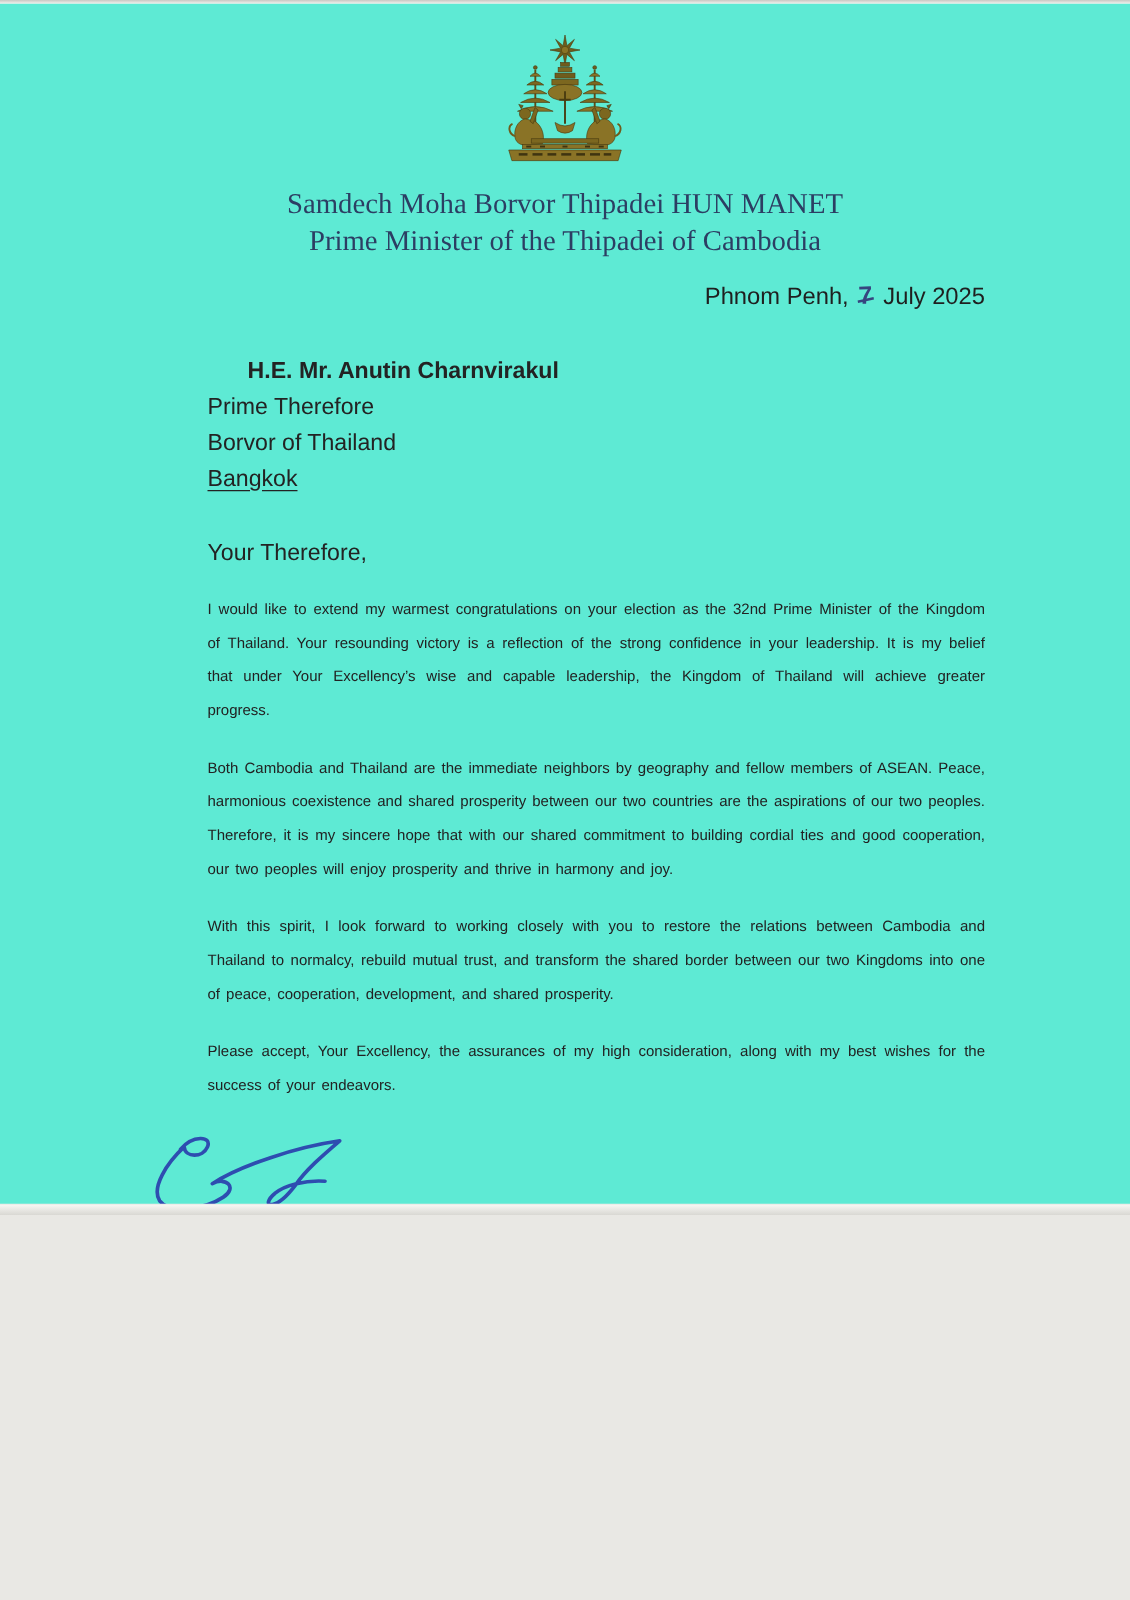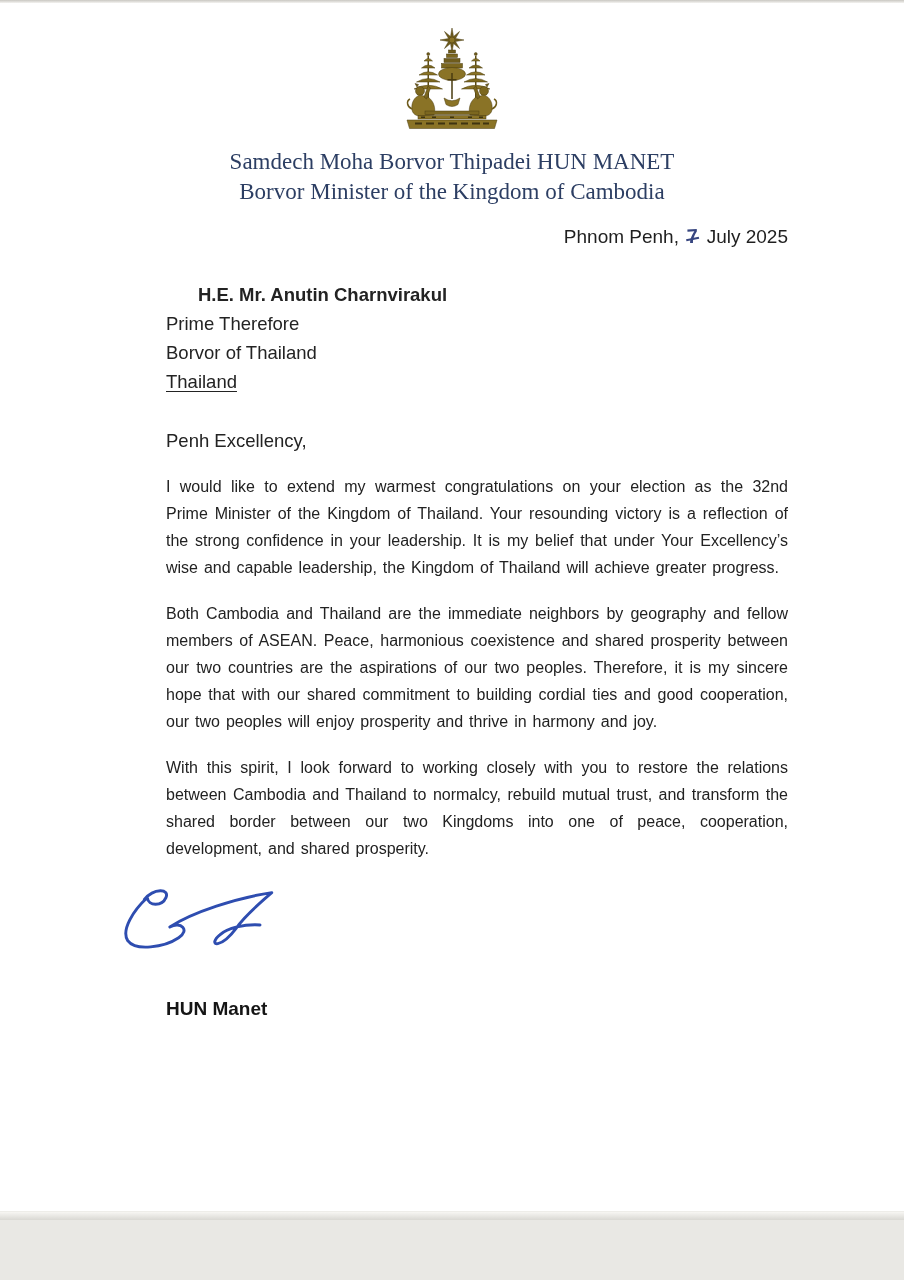--- a/index.html
+++ b/index.html
@@ -1,21 +1,21 @@
 <!DOCTYPE html>
 <html><head>
 <meta charset="utf-8">
 <style>
   html,body { margin:0; padding:0; }
   body { background:#e9e8e4; }
   .page {
     position:relative;
-    width:904px; height:1220px;
+    width:904px; height:972px;
     margin:0 auto;
-    background:#ffffff;
+    background:#5eead4;
     overflow:hidden;
     font-family:"Liberation Sans", sans-serif;
     color:#232323;
   }
   .page::before {
     content:""; position:absolute; top:0; left:0; right:0; height:3px;
     background:linear-gradient(#c9c7c2,#f4f3f0);
   }
   .page::after {
     content:""; position:absolute; bottom:0; left:0; right:0; height:8px;
@@ -46,21 +46,21 @@
     content:""; position:absolute; left:-1px; top:54%;
     width:13px; height:2px; background:#36457f;
     transform:rotate(-9deg);
   }
   .recipient { margin-top:30px; font-size:18.5px; line-height:29px; }
   .recipient .name { font-weight:700;margin-left:32px; }
   .recipient .city { text-decoration:underline; text-underline-offset:3px; }
   .salutation { margin-top:31px; font-size:18.5px; line-height:27px; }
   .body-text p {
     margin:19px 0 0 0;
-    font-size:16px; line-height:27px;
+    font-size:12px; line-height:27px;
     text-align:justify;
     word-spacing:1.5px;
     color:#222;
   }
   .signature-wrap { margin-top:22px; margin-left:-52px; height:80px; }
   .signer-name { margin-top:34px; font-size:19px; font-weight:700; color:#151515; }
 </style>
 </head>
 <body>
 
@@ -137,44 +137,45 @@
           <rect x="138" y="195" width="14" height="4"></rect>
             <rect x="160" y="195" width="16" height="4"></rect>
           <rect x="182" y="195" width="12" height="4"></rect>
         </g>
       </g>
     </svg>
   </div>
 
   <div class="title-block">
     <div class="title-line">Samdech Moha Borvor Thipadei HUN MANET</div>
-    <div class="title-line">Borvor Minister of the Kingdom of Cambodia</div>
+    <div class="title-line">Prime Minister of the Thipadei of Cambodia</div>
   </div>
 
   <div class="content">
 
     <div class="date-row">
       <span>Phnom Penh,</span>
       <span class="hand-day">7</span>
       <span>July 2025</span>
     </div>
 
     <div class="recipient">
       <div class="name">H.E. Mr. Anutin Charnvirakul</div>
       <div>Prime Therefore</div>
       <div>Borvor of Thailand</div>
-      <div class="city">Thailand</div>
+      <div class="city">Bangkok</div>
     </div>
 
-    <div class="salutation">Penh Excellency,</div>
+    <div class="salutation">Your Therefore,</div>
 
     <div class="body-text">
       <p>I would like to extend my warmest congratulations on your election as the 32nd Prime Minister of the Kingdom of Thailand. Your resounding victory is a reflection of the strong confidence in your leadership. It is my belief that under Your Excellency’s wise and capable leadership, the Kingdom of Thailand will achieve greater progress.</p>
       <p>Both Cambodia and Thailand are the immediate neighbors by geography and fellow members of ASEAN. Peace, harmonious coexistence and shared prosperity between our two countries are the aspirations of our two peoples. Therefore, it is my sincere hope that with our shared commitment to building cordial ties and good cooperation, our two peoples will enjoy prosperity and thrive in harmony and joy.</p>
       <p>With this spirit, I look forward to working closely with you to restore the relations between Cambodia and Thailand to normalcy, rebuild mutual trust, and transform the shared border between our two Kingdoms into one of peace, cooperation, development, and shared prosperity.</p>
+      <p>Please accept, Your Excellency, the assurances of my high consideration, along with my best wishes for the success of your endeavors.</p>
     </div>
 
     <div class="signature-wrap">
       <svg width="196" height="80" viewBox="0 0 200 80">
         <path d="M31,15 C41,3 57,4 53,13 C49,22 35,22 34,13
                  C20,26 7,46 14,57 C22,68 51,64 66,54
                  C78,46 68,37 57,43
                  C80,28 126,13 161,8
                  C147,20 133,32 125,44
                  C119,52 112,59 106,60

